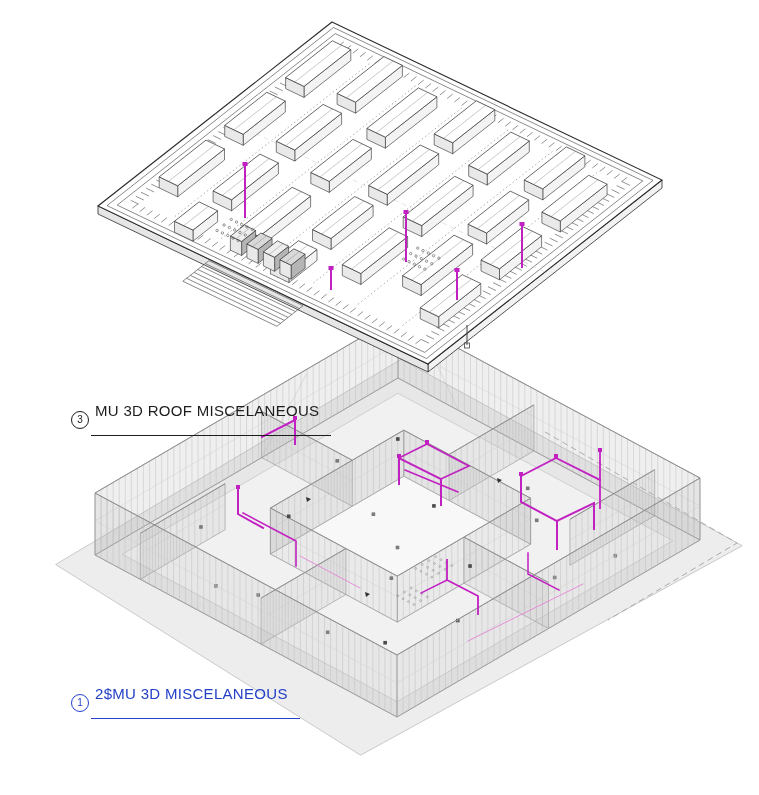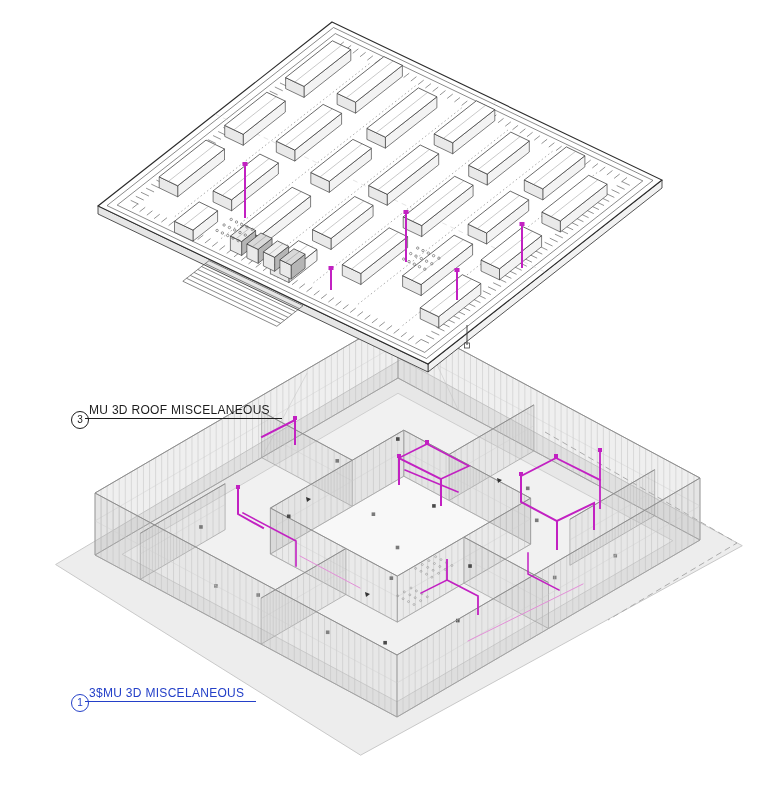--- a/index.html
+++ b/index.html
@@ -6,22 +6,22 @@
   html,body{background:#ffffff}
   body{font-family:"Liberation Sans",sans-serif}
   .sheet{position:relative;width:759px;height:795px;background:#fff;overflow:hidden}
   svg.layer{position:absolute;left:0;top:0}
   .callout{position:absolute;height:32px;--c:#1d1d1d}
   .callout.dark{--c:var(--callout-dark,#1d1d1d)}
   .callout.blue{--c:var(--callout-blue,#2440c8)}
   .bubble{position:absolute;left:0;top:9px;width:18px;height:18px;border-radius:50%;
           border:1.2px solid var(--c);color:var(--c);text-align:center;font-size:10px;
           line-height:16px;background:#fff}
-  .clabel{position:absolute;left:14px;top:2px;line-height:13px;padding:0 12px 1px 4px;
-          font-size:12px;letter-spacing:.3px;white-space:nowrap;
+  .clabel{position:absolute;left:20px;top:2px;line-height:13px;padding:0 12px 18px 4px;
+          font-size:15px;letter-spacing:.3px;white-space:nowrap;
           border-bottom:1px solid var(--c);color:var(--c)}
 </style>
 </head>
 <body>
 
 <div class="sheet">
 
   <svg class="layer" id="model-svg" width="759" height="795" viewBox="0 0 759 795">
       <polygon points="401.1,359.3 742.3,545.7 360.6,755.2 55.6,564.5" fill="#ededed" stroke="#c9c9c9" stroke-width="1"></polygon>
       <polyline points="545.0,432.0 737.0,543.0 608.0,620.0" fill="none" stroke="#ababab" stroke-width="1" stroke-dasharray="6 4"></polyline>
@@ -838,16 +838,16 @@
       <rect x="328.5" y="266" width="5" height="4" fill="#c221c2"></rect>
     </svg>
 
   <div class="callout dark" style="left:71px;top:402px">
     <span class="bubble">3</span>
     <span class="clabel">MU 3D ROOF MISCELANEOUS</span>
   </div>
 
   <div class="callout blue" style="left:71px;top:685px">
     <span class="bubble">1</span>
-    <span class="clabel">3$MU 3D MISCELANEOUS</span>
+    <span class="clabel">2$MU 3D MISCELANEOUS</span>
   </div>
 
 </div>
 
 </body></html>

